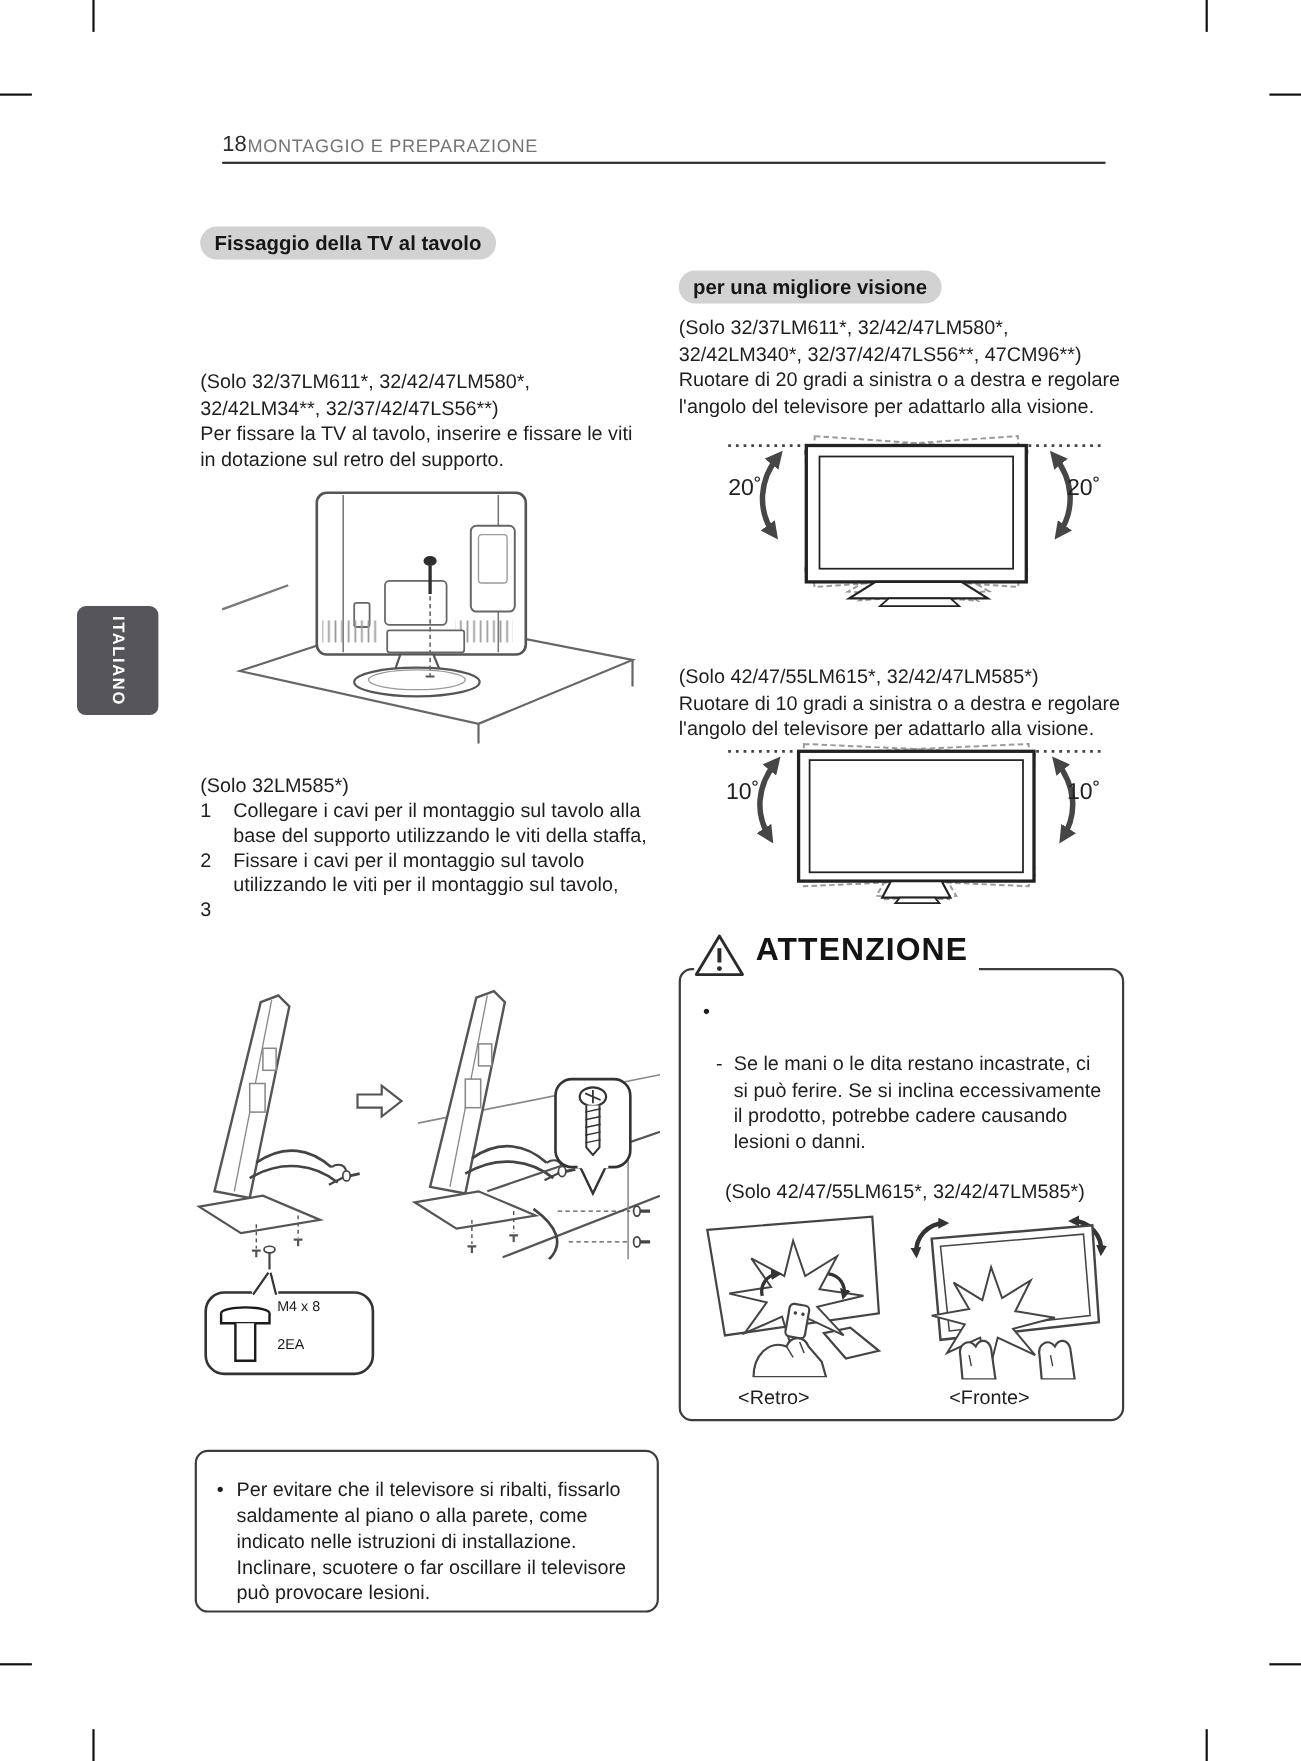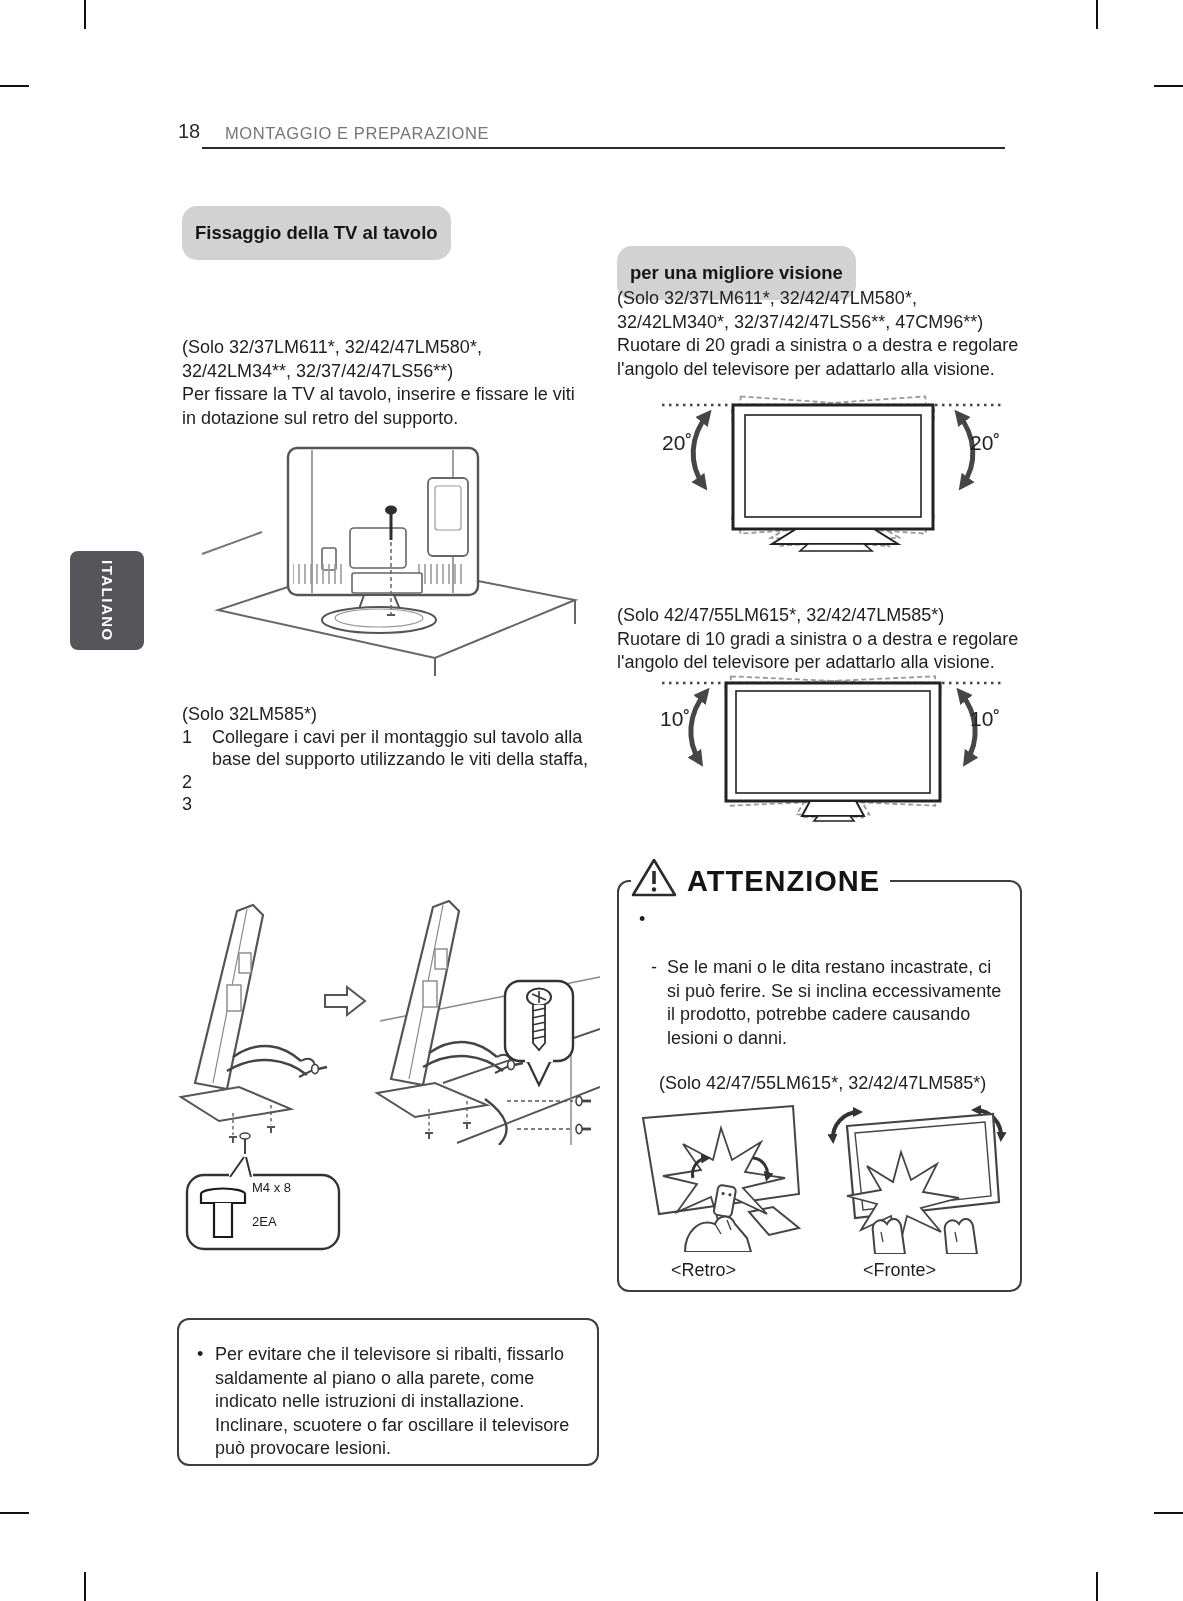--- a/index.html
+++ b/index.html
@@ -1,32 +1,32 @@
 <!DOCTYPE html>
 <html><head>
 <meta charset="utf-8">
 <style>
   html,body{margin:0;padding:0;background:#ffffff;}
   .page{position:relative;width:1183px;height:1601px;background:#fff;overflow:hidden;
         font-family:"Liberation Sans", sans-serif;color:#1e1e1e;}
   .abs{position:absolute;}
   .mark{background:#111;}
-  .pagenum{font-size:20px;color:#2b2b2b;}
+  .pagenum{font-size:20px;color:#2b2b2b;margin-left:24px;}
   .htitle{font-size:16.5px;color:#757575;letter-spacing:0.6px;}
   .hrule{height:2px;background:#2b2b2b;}
   .langtab{background:#56565a;border-radius:8px;display:flex;align-items:center;justify-content:center;}
   .langtab span{writing-mode:vertical-rl;color:#fff;font-weight:bold;font-size:15px;letter-spacing:1.5px;}
-  .badge{display:inline-block;background:#d2d2d2;border-radius:15px;padding:15px 13px;
+  .badge{display:inline-block;background:#d2d2d2;border-radius:15px;padding:3px 13px;
          font-weight:bold;font-size:18.5px;color:#161616;line-height:24px;}
   .txt{white-space:pre-line;font-size:18px;line-height:23.5px;color:#1e1e1e;}
   .steps .row{display:flex;}
   .steps .num{width:30px;flex:none;font-size:18px;line-height:22.6px;}
   .steps .st{white-space:pre-line;font-size:18px;line-height:22.6px;}
   .warnbox{border:2px solid #3d3d3d;border-radius:12px;}
-  .warntitle{position:absolute;display:flex;align-items:flex-end;background:#fff;padding:0 10px 0 0;}
+  .warntitle{position:absolute;display:flex;align-items:flex-start;background:#fff;padding:0 10px 0 0;}
   .warntitle .tt{font-weight:bold;color:#141414;letter-spacing:1px;margin-left:10px;}
   .bullrow{display:flex;}
   .bull{width:18px;flex:none;font-size:18px;line-height:23.5px;}
   .dashcol{width:16px;flex:none;font-size:18px;line-height:23.5px;}
   .figlabel{font-size:18px;color:#1e1e1e;}
   .mtext{font-size:13px;color:#1a1a1a;}
   svg text{font-family:"Liberation Sans", sans-serif;}
   svg{display:block;}
 </style>
 </head>
@@ -103,20 +103,22 @@
   <div class="abs" style="left:182px;top:703px;width:470px">
     <div class="txt" style="line-height:22.6px">(Solo 32LM585*)</div>
     <div class="steps">
       <div class="row">
         <span class="num">1</span>
         <span class="st">Collegare i cavi per il montaggio sul tavolo alla
 base del supporto utilizzando le viti della staffa,</span>
       </div>
       <div class="row">
         <span class="num">2</span>
+        <span class="st">Fissare i cavi per il montaggio sul tavolo
+utilizzando le viti per il montaggio sul tavolo,</span>
       </div>
       <div class="row">
         <span class="num">3</span>
       </div>
     </div>
   </div>
 
   <svg class="abs" style="left:175px;top:893px" width="425" height="252" viewBox="0 0 425 252">
     <g id="tvside">
       <polygon points="20,190 62,18 78,12 88,22 52,196" fill="#fff" stroke="#555" stroke-width="2.2"></polygon>

